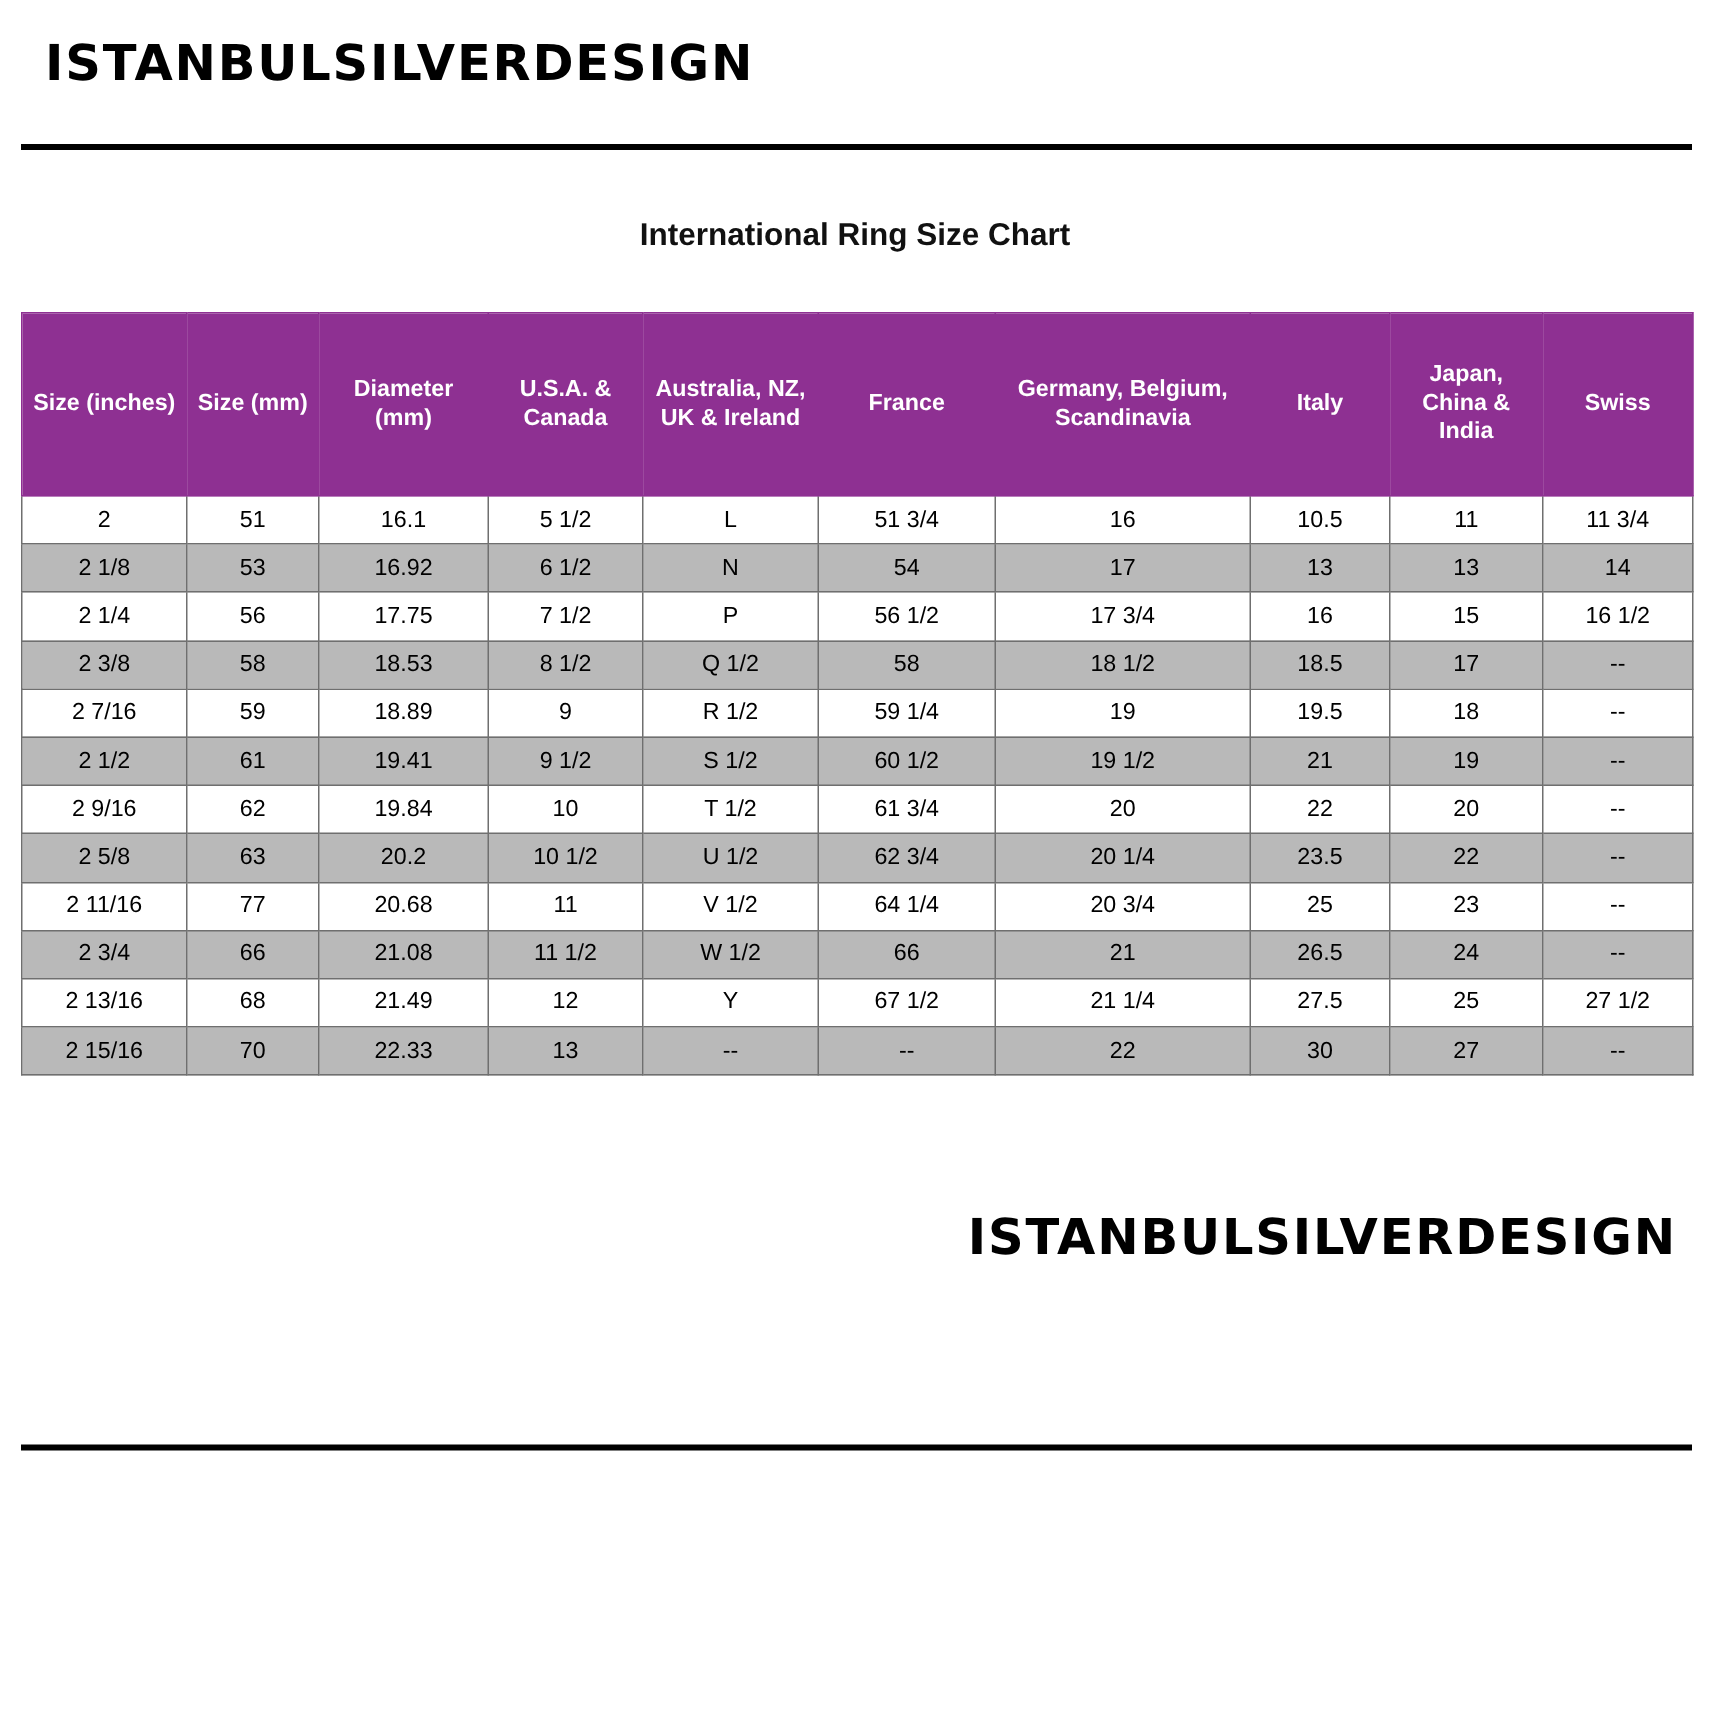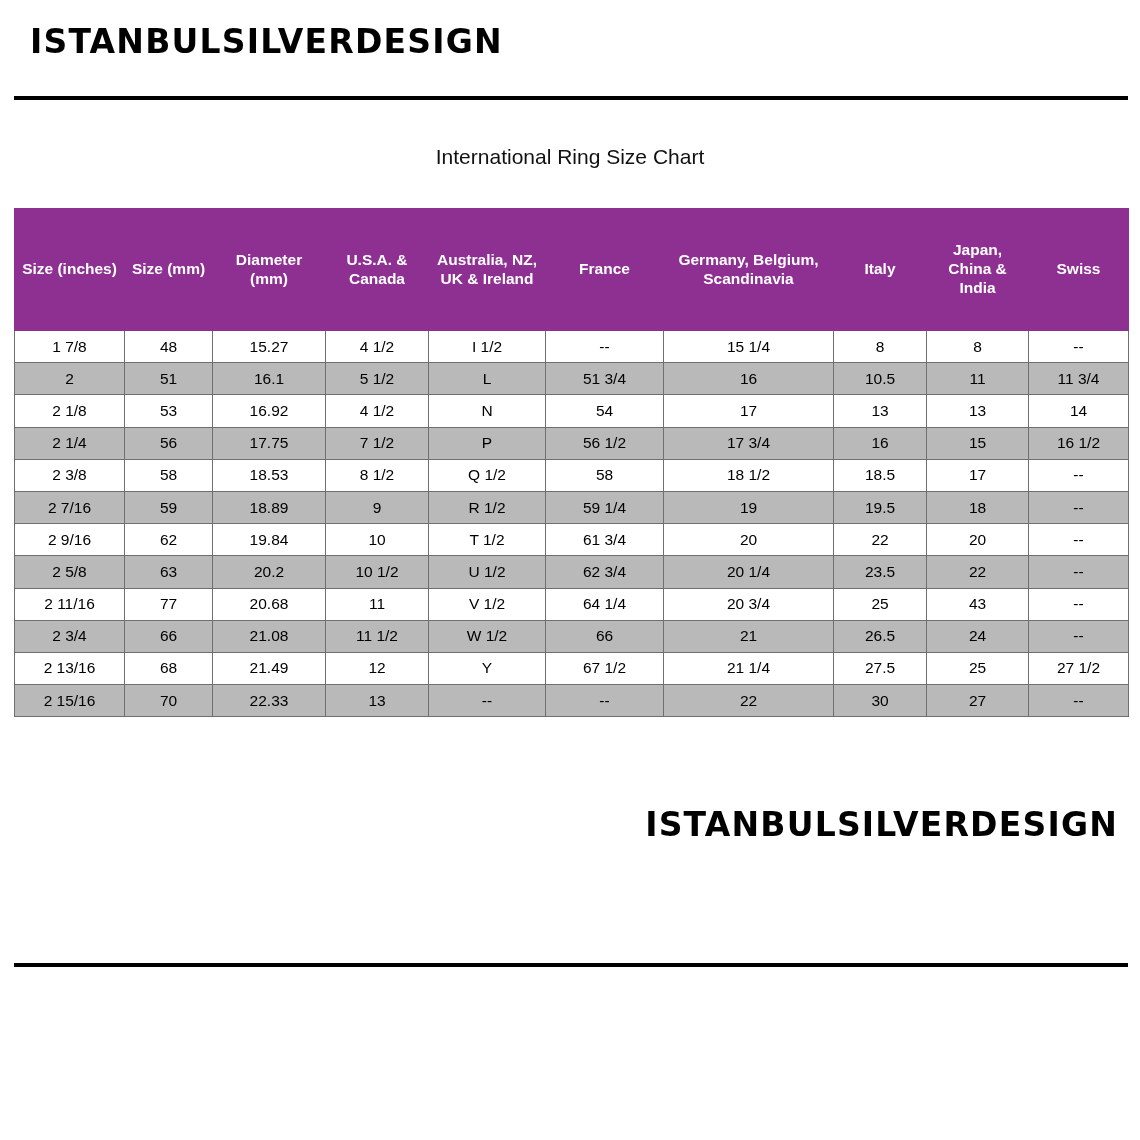--- a/index.html
+++ b/index.html
@@ -43,21 +43,21 @@
     color: #000;
     white-space: nowrap;
   }
   .chart-title {
     position: absolute;
     left: 0;
     right: 0;
     top: 145px;
     text-align: center;
     font-size: 21px;
-    font-weight: normal;
+    font-weight: bold;
     font-family: "Liberation Sans", sans-serif;
     color: #111;
   }
   .table-wrap {
     position: absolute;
     left: 14px;
     top: 208px;
     width: 1114px;
   }
   table.ring {
@@ -151,48 +151,36 @@
           <th>Australia, NZ, UK &amp; Ireland</th>
           <th>France</th>
           <th>Germany, Belgium, Scandinavia</th>
           <th>Italy</th>
           <th>Japan, China &amp; India</th>
           <th>Swiss</th>
         </tr>
       </thead>
       <tbody>
           <tr>
-            <td>1  7/8</td>
-            <td>48</td>
-            <td>15.27</td>
-            <td>4 1/2</td>
-            <td>I 1/2</td>
-            <td>--</td>
-            <td>15 1/4</td>
-            <td>8</td>
-            <td>8</td>
-            <td>--</td>
-          </tr>
-          <tr>
             <td>2</td>
             <td>51</td>
             <td>16.1</td>
             <td>5 1/2</td>
             <td>L</td>
             <td>51 3/4</td>
             <td>16</td>
             <td>10.5</td>
             <td>11</td>
             <td>11 3/4</td>
           </tr>
           <tr>
             <td>2  1/8</td>
             <td>53</td>
             <td>16.92</td>
-            <td>4 1/2</td>
+            <td>6 1/2</td>
             <td>N</td>
             <td>54</td>
             <td>17</td>
             <td>13</td>
             <td>13</td>
             <td>14</td>
           </tr>
           <tr>
             <td>2  1/4</td>
             <td>56</td>
@@ -223,20 +211,32 @@
             <td>18.89</td>
             <td>9</td>
             <td>R 1/2</td>
             <td>59 1/4</td>
             <td>19</td>
             <td>19.5</td>
             <td>18</td>
             <td>--</td>
           </tr>
           <tr>
+            <td>2  1/2</td>
+            <td>61</td>
+            <td>19.41</td>
+            <td>9 1/2</td>
+            <td>S 1/2</td>
+            <td>60 1/2</td>
+            <td>19 1/2</td>
+            <td>21</td>
+            <td>19</td>
+            <td>--</td>
+          </tr>
+          <tr>
             <td>2  9/16</td>
             <td>62</td>
             <td>19.84</td>
             <td>10</td>
             <td>T 1/2</td>
             <td>61 3/4</td>
             <td>20</td>
             <td>22</td>
             <td>20</td>
             <td>--</td>
@@ -255,21 +255,21 @@
           </tr>
           <tr>
             <td>2 11/16</td>
             <td>77</td>
             <td>20.68</td>
             <td>11</td>
             <td>V 1/2</td>
             <td>64 1/4</td>
             <td>20 3/4</td>
             <td>25</td>
-            <td>43</td>
+            <td>23</td>
             <td>--</td>
           </tr>
           <tr>
             <td>2  3/4</td>
             <td>66</td>
             <td>21.08</td>
             <td>11 1/2</td>
             <td>W 1/2</td>
             <td>66</td>
             <td>21</td>

